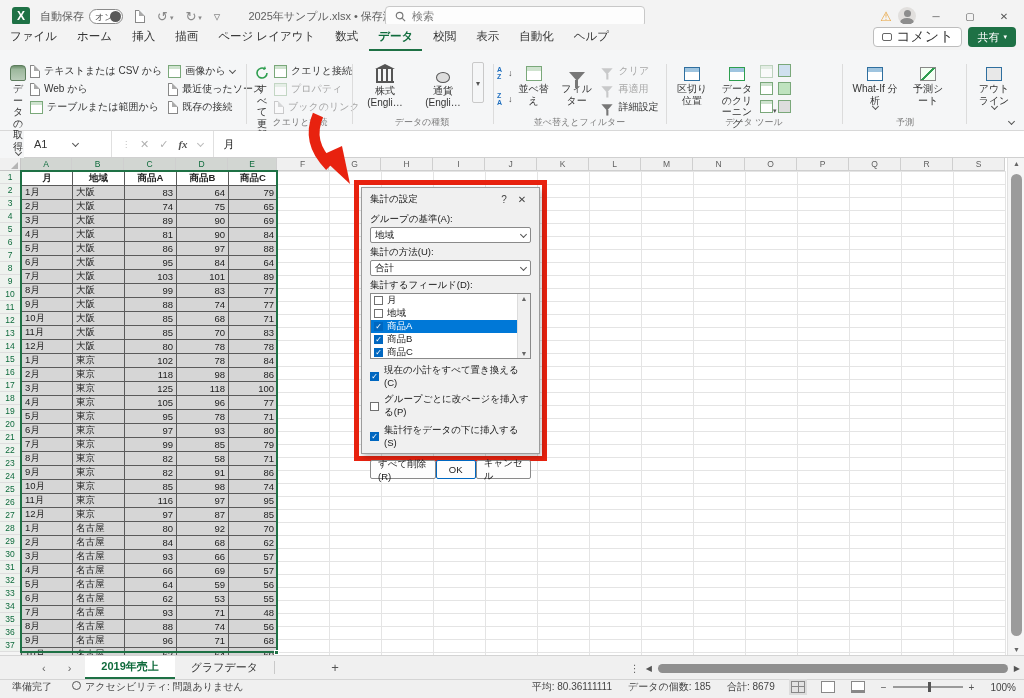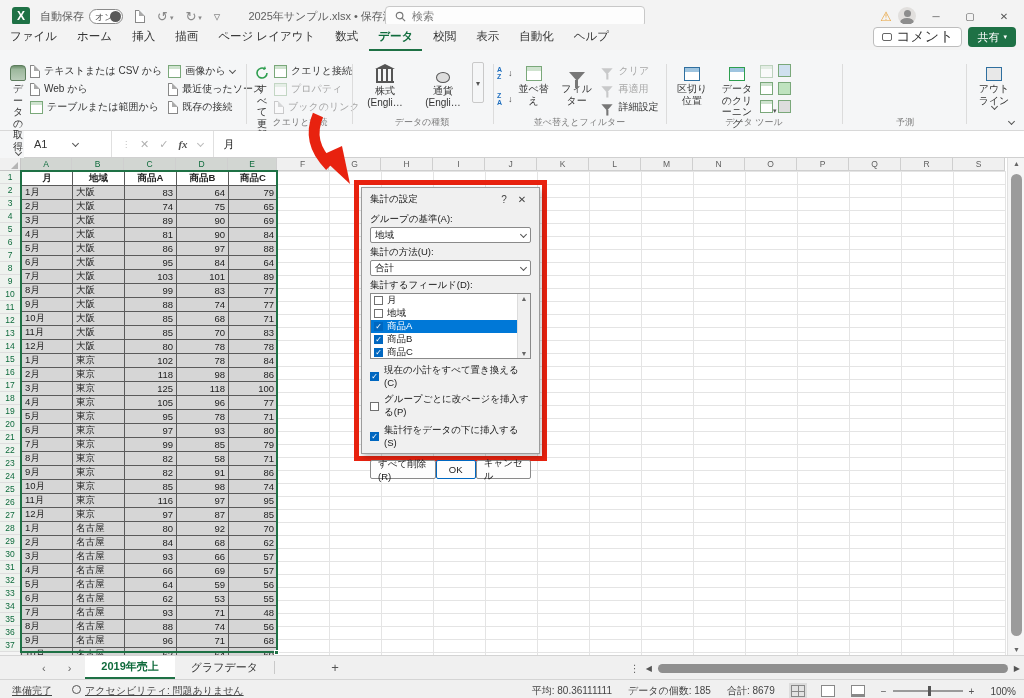--- a/index.html
+++ b/index.html
@@ -118,21 +118,21 @@
   .snav { display:flex; align-items:center; gap:22px; padding:0 14px 0 42px; color:#666; font-size:11px; }
   .stab { display:flex; align-items:center; padding:0 16px; color:#333; }
   .stab.active { background:#fff; color:#0f6b3c; font-weight:bold; border-bottom:2px solid #1e7145; }
   .saddbtn { display:flex; align-items:center; padding:0 14px; color:#555; font-size:13px; margin-left:42px; }
   .ssep { width:1px; background:#c9c9c9; margin:5px 0; }
   .hscroll-zone { position:absolute; right:0; top:0; height:24px; display:flex; align-items:center; gap:6px; padding-right:4px; }
   .hthumb { width:350px; height:9px; background:#8f8f8f; border-radius:5px; }
   .dots3 { color:#666; letter-spacing:0; font-size:10px; }
 
   
-  .statusbar { position:absolute; left:0; top:679px; width:1024px; height:19px; background:#f0f0f0; border-top:1px solid #d4d4d4; display:flex; align-items:flex-end; font-size:10px; color:#444;text-decoration:underline; }
+  .statusbar { position:absolute; left:0; top:679px; width:1024px; height:19px; background:#f0f0f0; border-top:1px solid #d4d4d4; display:flex; align-items:flex-start; font-size:10px; color:#444; }
   .sb-left { display:flex; align-items:center; gap:20px; padding-left:12px; }
   .sb-right { position:absolute; right:8px; display:flex; align-items:center; gap:16px; }
   .viewic { width:14px; height:12px; border:1px solid #888; background:#fff; }
   .viewic.v1 { background:linear-gradient(to right,transparent 48%,#888 48% 56%,transparent 56%),linear-gradient(to bottom,transparent 45%,#888 45% 55%,transparent 55%),#e3e3e3; outline:2px solid #dcdcdc; }
   .viewic.v3 { border-bottom-width:3px; }
   .zoomslider { display:flex; align-items:center; gap:6px; color:#555; }
   .ztrack { width:70px; height:1.5px; background:#9a9a9a; position:relative; }
   .zknob { position:absolute; left:50%; top:-4px; width:3.5px; height:10px; background:#555; }
   .acc-ic { display:inline-block; width:9px; height:9px; border:1px solid #555; border-radius:50%; margin-right:4px; }
 </style>
@@ -364,20 +364,35 @@
           <span><span class="mini" style="background:#bfe3bf"></span></span>
           <span><span class="mini"></span><span style="font-size:7px;color:#555">▾</span></span>
           <span><span class="mini" style="background:#ddd"></span></span>
         </div>
       </div>
       <div class="glabel">データ ツール</div>
     </div>
     <div class="rsep" style="left:842px"></div>
 
     <div class="rgroup" style="left:846px; width:118px">
+      <div style="display:flex; align-items:flex-start;">
+        <div class="bigbtn" style="width:58px">
+          <span class="bic">
+              <span class="ic-grid"></span>
+            </span>
+          <span>What-If 分析</span>
+            <span class="chevD"></span>
+        </div>
+        <div class="bigbtn" style="width:48px">
+          <span class="bic">
+              <span class="ic-chart"></span>
+            </span>
+          <span>予測シート</span>
+        </div>
+      </div>
       <div class="glabel">予測</div>
     </div>
     <div class="rsep" style="left:966px"></div>
 
     <div class="rgroup" style="left:970px; width:50px">
       <div class="bigbtn" style="width:48px">
         <span class="bic">
             <span class="ic-grid" style="background:#e8e8e8"></span>
           </span>
         <span>アウトライン</span>

